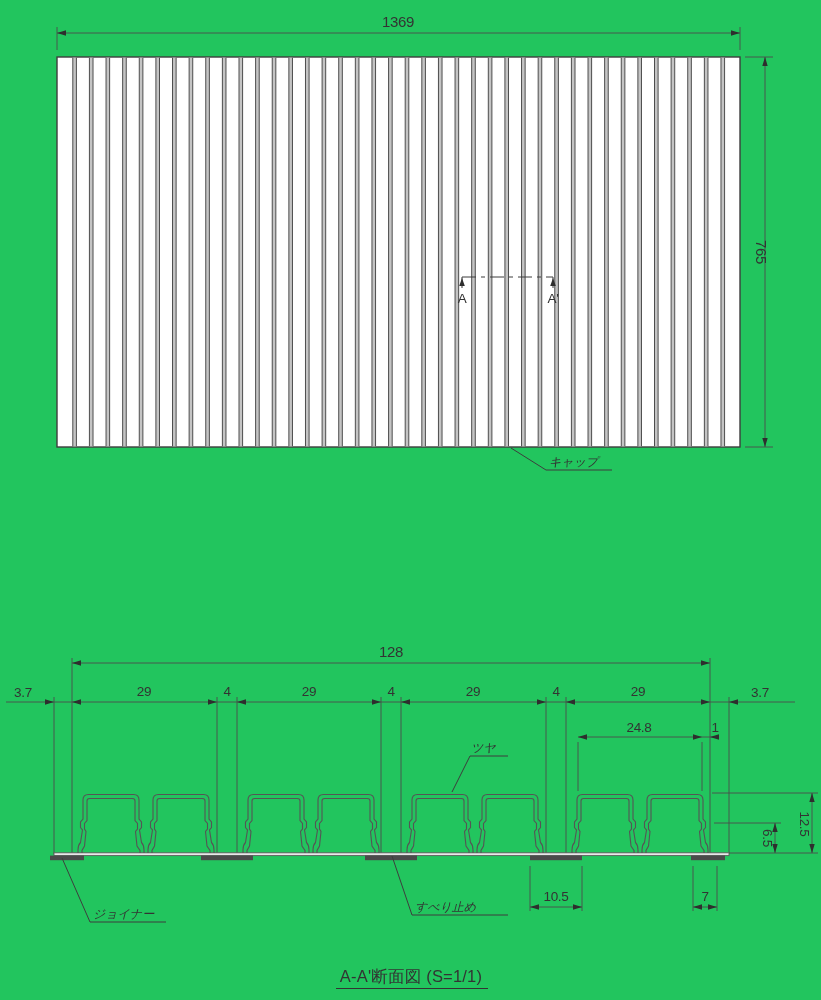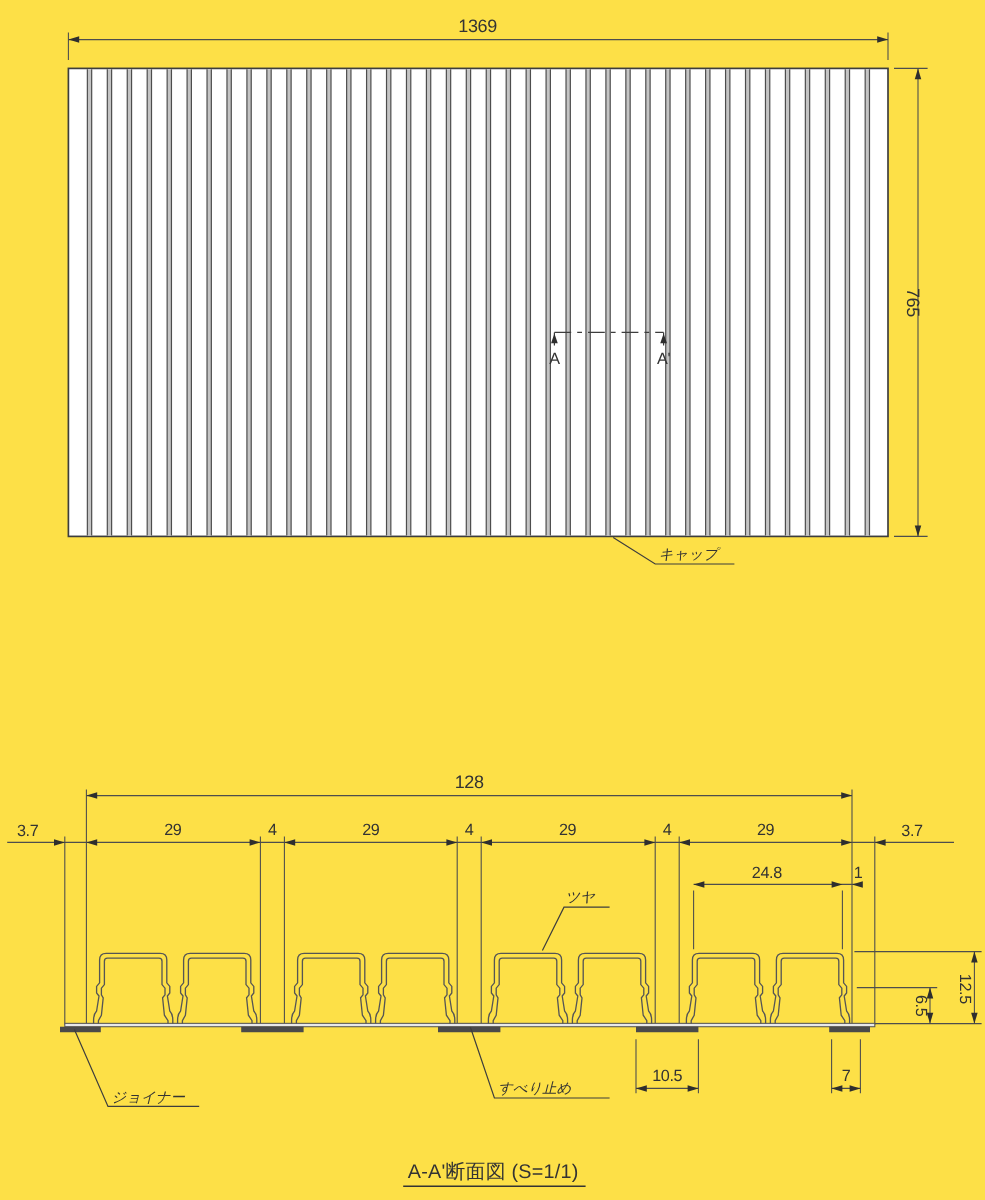--- a/index.html
+++ b/index.html
@@ -1,16 +1,16 @@
 <!DOCTYPE html>
 <html><head>
 <meta charset="utf-8">
 <style>
   html,body{margin:0;padding:0;background:#ffffff;}
-  #canvas{position:relative;width:821px;height:1000px;background:#fde047;overflow:hidden;
+  #canvas{position:relative;width:821px;height:1000px;background:#22c55e;overflow:hidden;
           font-family:"Liberation Sans","DejaVu Sans",sans-serif;}
   svg{position:absolute;left:0;top:0;}
   text{fill:#333;font-family:"Liberation Sans","DejaVu Sans",sans-serif;}
   .dim{font-size:13.5px;letter-spacing:-0.3px;}
   .dimbig{font-size:15px;letter-spacing:-0.3px;}
   .jpi{font-size:12px;font-style:italic;}
   .ttl{font-size:16.5px;letter-spacing:0.2px;}
 </style>
 </head>
 <body>

